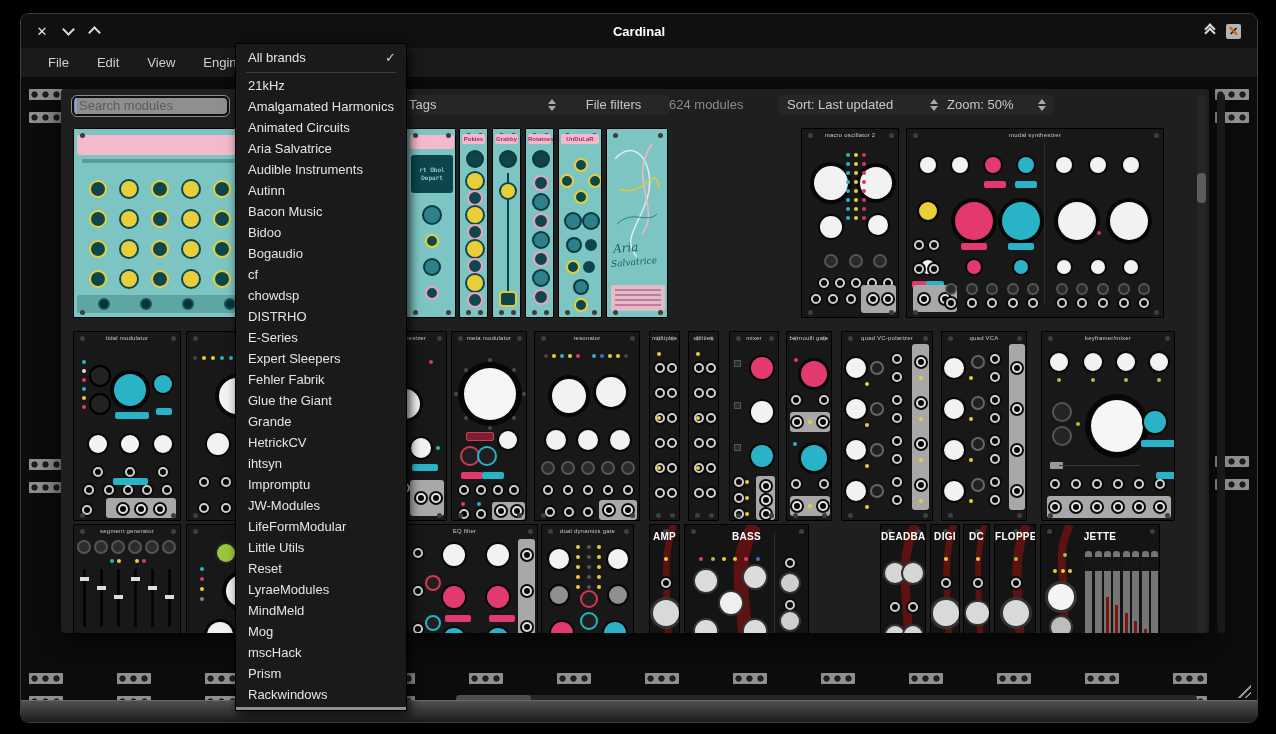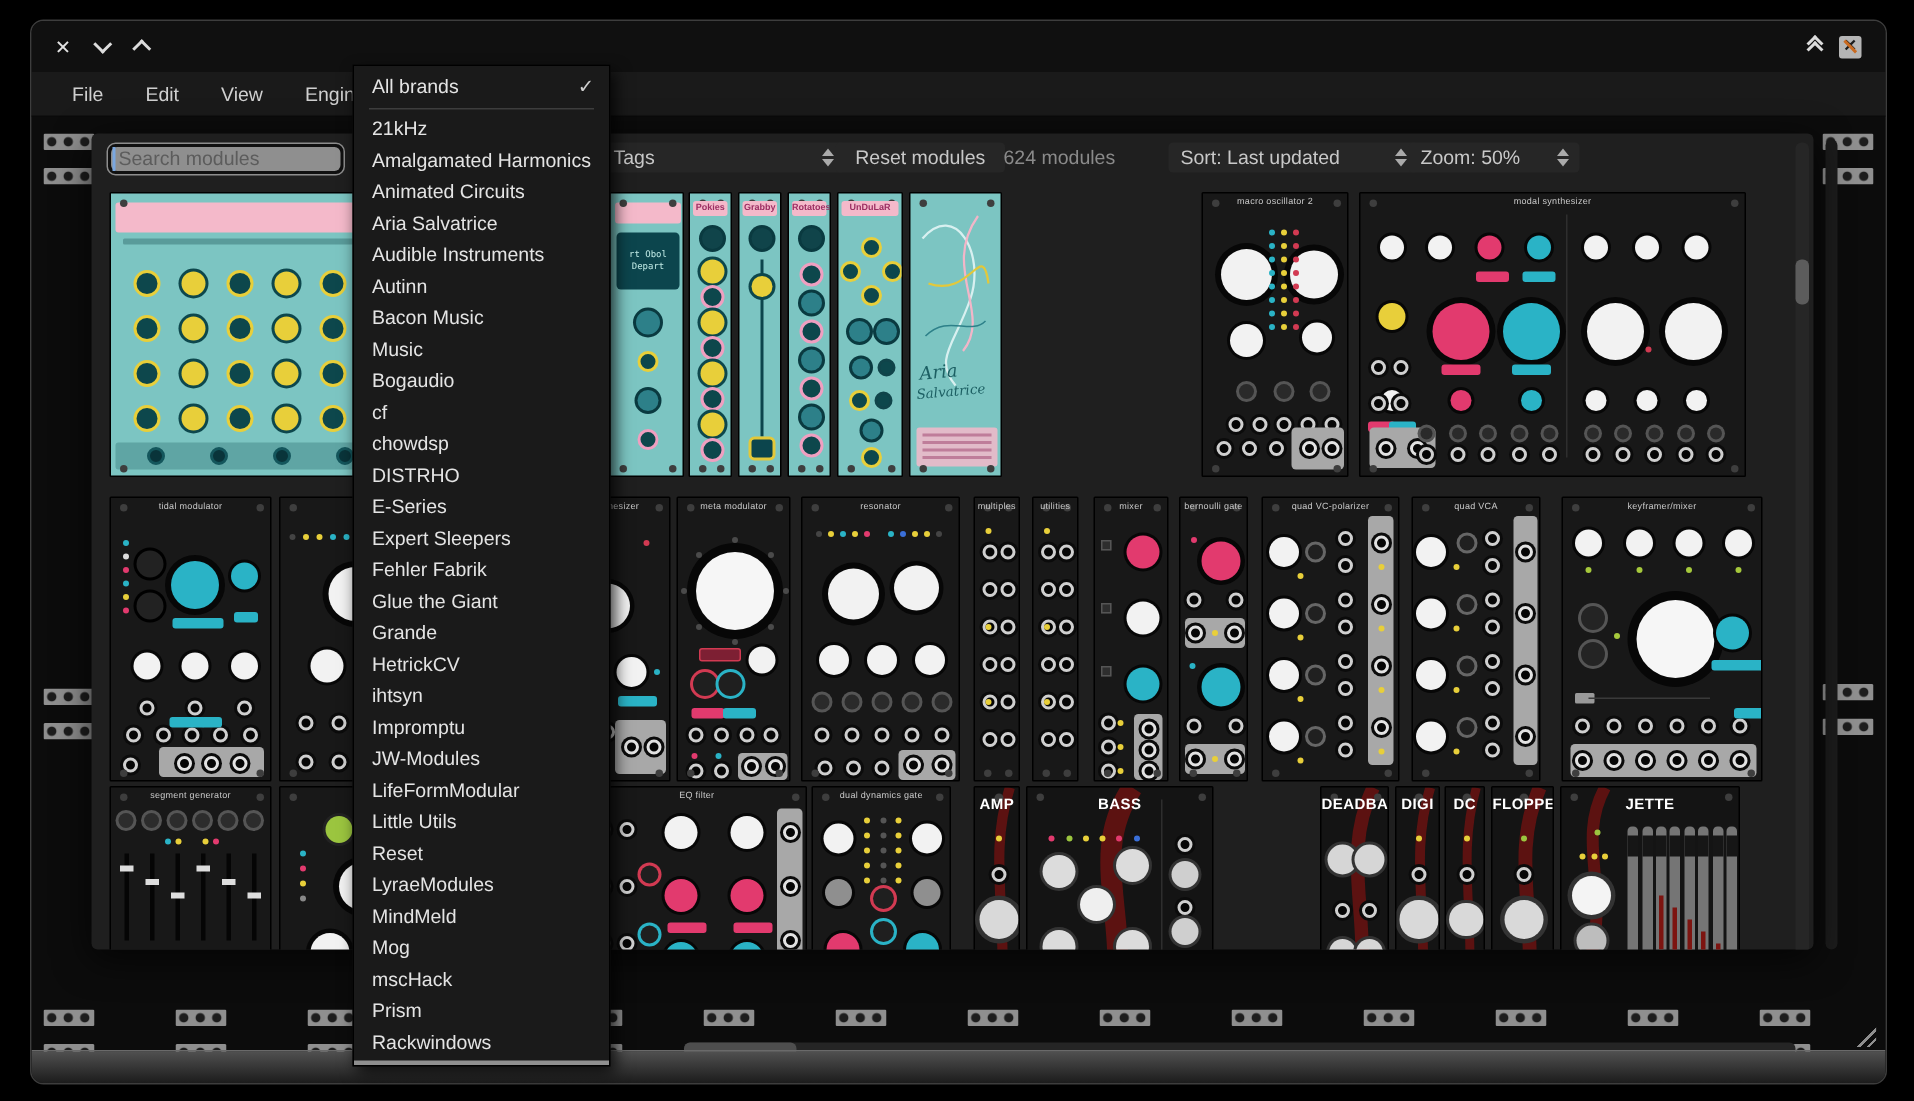--- a/index.html
+++ b/index.html
@@ -69,20 +69,21 @@
     <div id="titlebar">
       <div class="wctl">
         <span class="wbtn">✕</span>
         <span class="wbtn">
             <span class="cv down"></span>
           </span>
         <span class="wbtn">
             <span class="cv up"></span>
           </span>
       </div>
+      <div id="title">Cardinal</div>
       <div class="wr">
         <span class="dblchev">
             <span class="cv up"></span>
             <span class="cv up"></span>
           </span>
         <span class="appicon">
             <span>✕</span>
             <i></i>
           </span>
       </div>
@@ -180,21 +181,21 @@
     <div id="browser">
       <div id="search">
         <span class="sel">Search modules</span>
         <span class="caret"></span>
       </div>
       <div class="tb" style="left:340px;top:6px;width:146px">
         <span>Tags</span>
         <span class="spin"></span>
       </div>
       <div class="tb" style="left:496px;top:6px;width:97px;text-align:center">
-        <span>Reset modules</span>
+        <span>File filters</span>
       </div>
       <div id="count">624 modules</div>
       <div class="tb" style="left:718px;top:6px;width:150px">
         <span>Sort: Last updated</span>
         <span class="spin"></span>
       </div>
       <div class="tb" style="left:878px;top:6px;width:98px">
         <span>Zoom: 50%</span>
         <span class="spin"></span>
       </div>
@@ -1113,21 +1114,21 @@
     </div>
     <div class="msep"></div>
     <div id="menu-items">
         <div class="mi">21kHz</div>
         <div class="mi">Amalgamated Harmonics</div>
         <div class="mi">Animated Circuits</div>
         <div class="mi">Aria Salvatrice</div>
         <div class="mi">Audible Instruments</div>
         <div class="mi">Autinn</div>
         <div class="mi">Bacon Music</div>
-        <div class="mi">Music</div>
+        <div class="mi">Bidoo</div>
         <div class="mi">Bogaudio</div>
         <div class="mi">cf</div>
         <div class="mi">chowdsp</div>
         <div class="mi">DISTRHO</div>
         <div class="mi">E-Series</div>
         <div class="mi">Expert Sleepers</div>
         <div class="mi">Fehler Fabrik</div>
         <div class="mi">Glue the Giant</div>
         <div class="mi">Grande</div>
         <div class="mi">HetrickCV</div>

